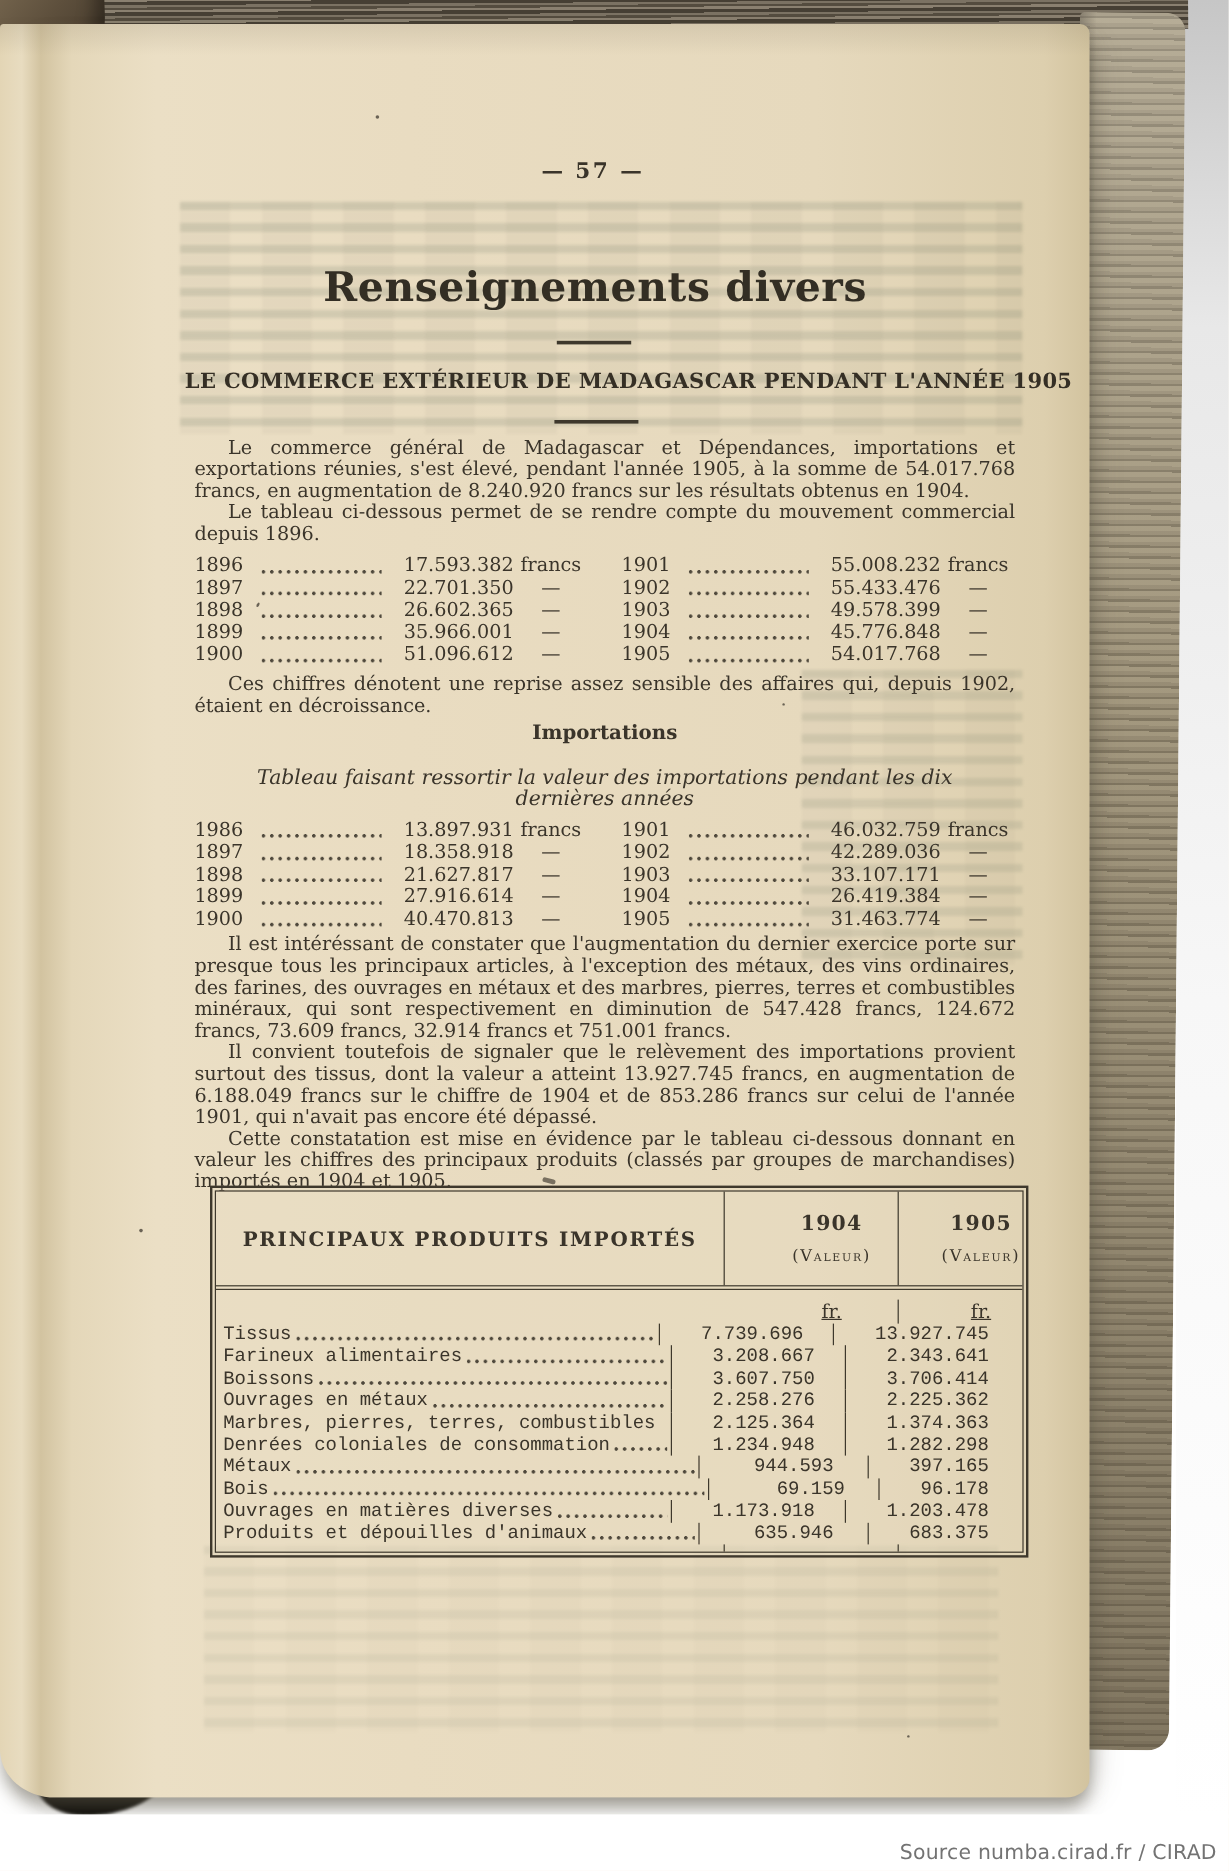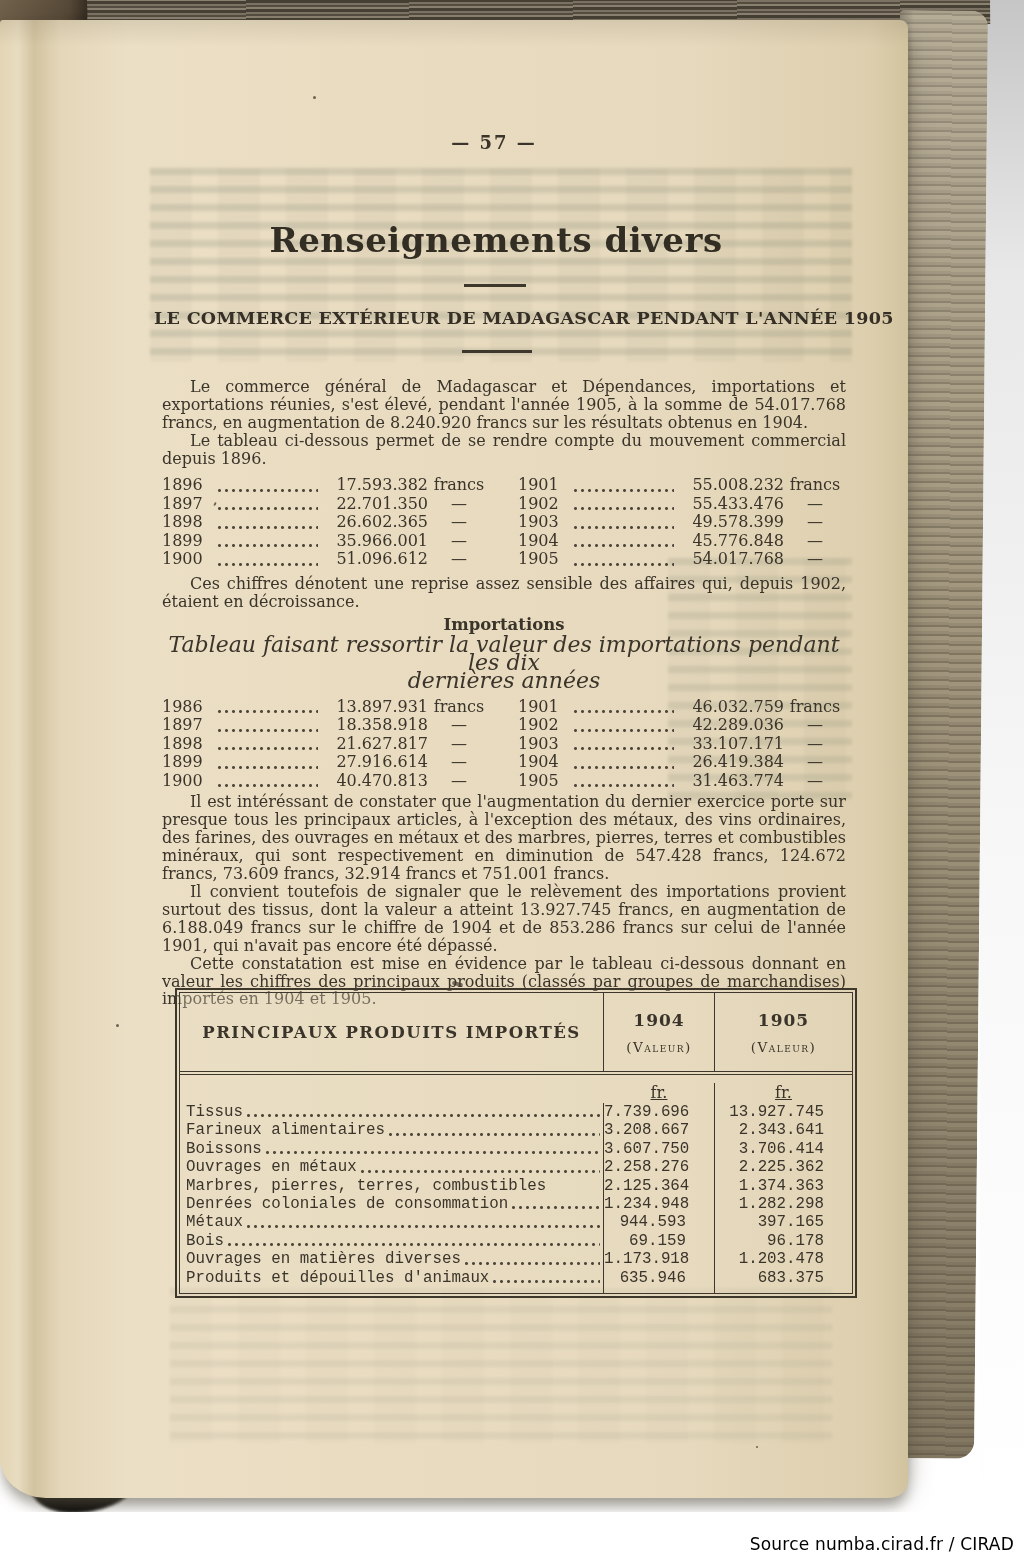--- a/index.html
+++ b/index.html
@@ -69,43 +69,43 @@
     font-size:18px;font-weight:bold;letter-spacing:2px;transform:translateX(-10px);}
   .main-title{position:absolute;top:200px;left:0;right:0;margin:0;text-align:center;
     font-size:34px;font-weight:bold;letter-spacing:.5px;color:#332e24;transform:translateX(-8px);}
   .rule{position:absolute;left:50%;background:#3e382c;height:2.5px;}
   .rule-1{top:264px;width:62px;margin-left:-40px;}
   .rule-2{top:330px;width:70px;margin-left:-42px;}
   .section-title{position:absolute;top:288px;left:0;right:0;margin:0;text-align:center;
     font-size:17.5px;font-weight:bold;letter-spacing:.3px;white-space:nowrap;
     transform:translateX(-8px);color:#352f25;}
 
-  .flow{position:absolute;top:358px;left:0;width:684px;}
+  .flow{position:absolute;top:344px;left:0;width:684px;}
   .para{margin:0;font-size:16px;line-height:18px;text-align:justify;text-indent:28px;}
   .mt6{margin-top:6px;} .mt4{margin-top:4px;} .mt3{margin-top:3px;}
   .p6{line-height:17.5px;}
 
   .ylist{margin:8px 0 0 0;}
   .ylist-row{display:flex;gap:28px;font-size:16px;line-height:18.5px;}
   .half{flex:1;display:flex;align-items:baseline;min-width:0;}
   .yr-y{width:52px;white-space:nowrap;}
   .lead{flex:1;align-self:flex-end;height:3px;margin:0 6px 3px 4px;
     background-image:radial-gradient(circle at 1.5px 1.5px,rgba(62,56,45,.9) 1.2px,rgba(62,56,45,0) 1.7px);
     background-size:7px 3px;background-repeat:repeat-x;background-position:0 100%;}
   .yr-v{width:104px;text-align:right;white-space:nowrap;}
   .yr-u{width:62px;text-align:center;white-space:nowrap;}
 
   .imports-heading{margin-top:4px;text-align:center;font-weight:bold;font-size:16.5px;}
-  .imports-subtitle{margin-top:2px;text-align:center;font-style:italic;font-size:22px;line-height:18px;}
+  .imports-subtitle{margin-top:19px;text-align:center;font-style:italic;font-size:17px;line-height:18px;}
 
   
   .ptable-outer{position:absolute;left:13px;top:968px;width:674px;
     border:2.5px solid #3e382c;padding:2px;background:rgba(233,221,196,.35);}
   .ptable-inner{border:1px solid #3e382c;}
-  .pt-row{display:flex;align-items:stretch;}
+  .pt-row{display:flex;align-items:stretch;gap:34px;}
   .pt-c1{width:424px;border-right:1.5px solid #3e382c;box-sizing:border-box;}
   .pt-c2{width:111px;border-right:1.5px solid #3e382c;box-sizing:border-box;}
   .pt-c3{flex:1;box-sizing:border-box;}
   .pt-header{height:78px;border-bottom:4px double #3e382c;}
   .pt-header .pt-c1{display:flex;align-items:center;justify-content:center;
     font-size:16.5px;font-weight:bold;letter-spacing:1.5px;text-align:center;}
   .pt-header .pt-c2,.pt-header .pt-c3{display:flex;flex-direction:column;align-items:center;justify-content:center;}
   .hy{font-size:17px;font-weight:bold;letter-spacing:1px;margin-bottom:9px;}
   .hs{font-size:13.5px;font-variant:small-caps;letter-spacing:1.5px;}
   .pt-unit{height:28px;align-items:flex-end;font-size:16px;}
@@ -113,21 +113,21 @@
   .pt-datarow{height:18.4px;font-size:15.8px;line-height:18.4px;font-family:Liberation Mono, monospace;}
   .pt-lbl{display:flex;align-items:baseline;padding-left:6px;overflow:hidden;}
   .pt-lbl .lead{margin:0 3px 4px 4px;}
   .pt-num{text-align:right;padding-right:28px;white-space:nowrap;}
   .pt-pad{height:6px;}
 
   
   .footer-bar{position:absolute;left:0;top:1512px;width:1024px;height:47px;background:#ffffff;z-index:5;}
   .credit{position:absolute;right:10px;top:22px;
     font-family:"DejaVu Sans","Liberation Sans",sans-serif;
-    font-size:17px;color:#000000;letter-spacing:.2px;}
+    font-size:17px;color:#737373;letter-spacing:.2px;}
 </style>
 </head>
 <body>
 
 <div class="canvas">
 
   <div class="bg-right"></div>
   <div class="top-edges"></div>
   <div class="spine-corner"></div>
   <div class="fore-edge"></div>

